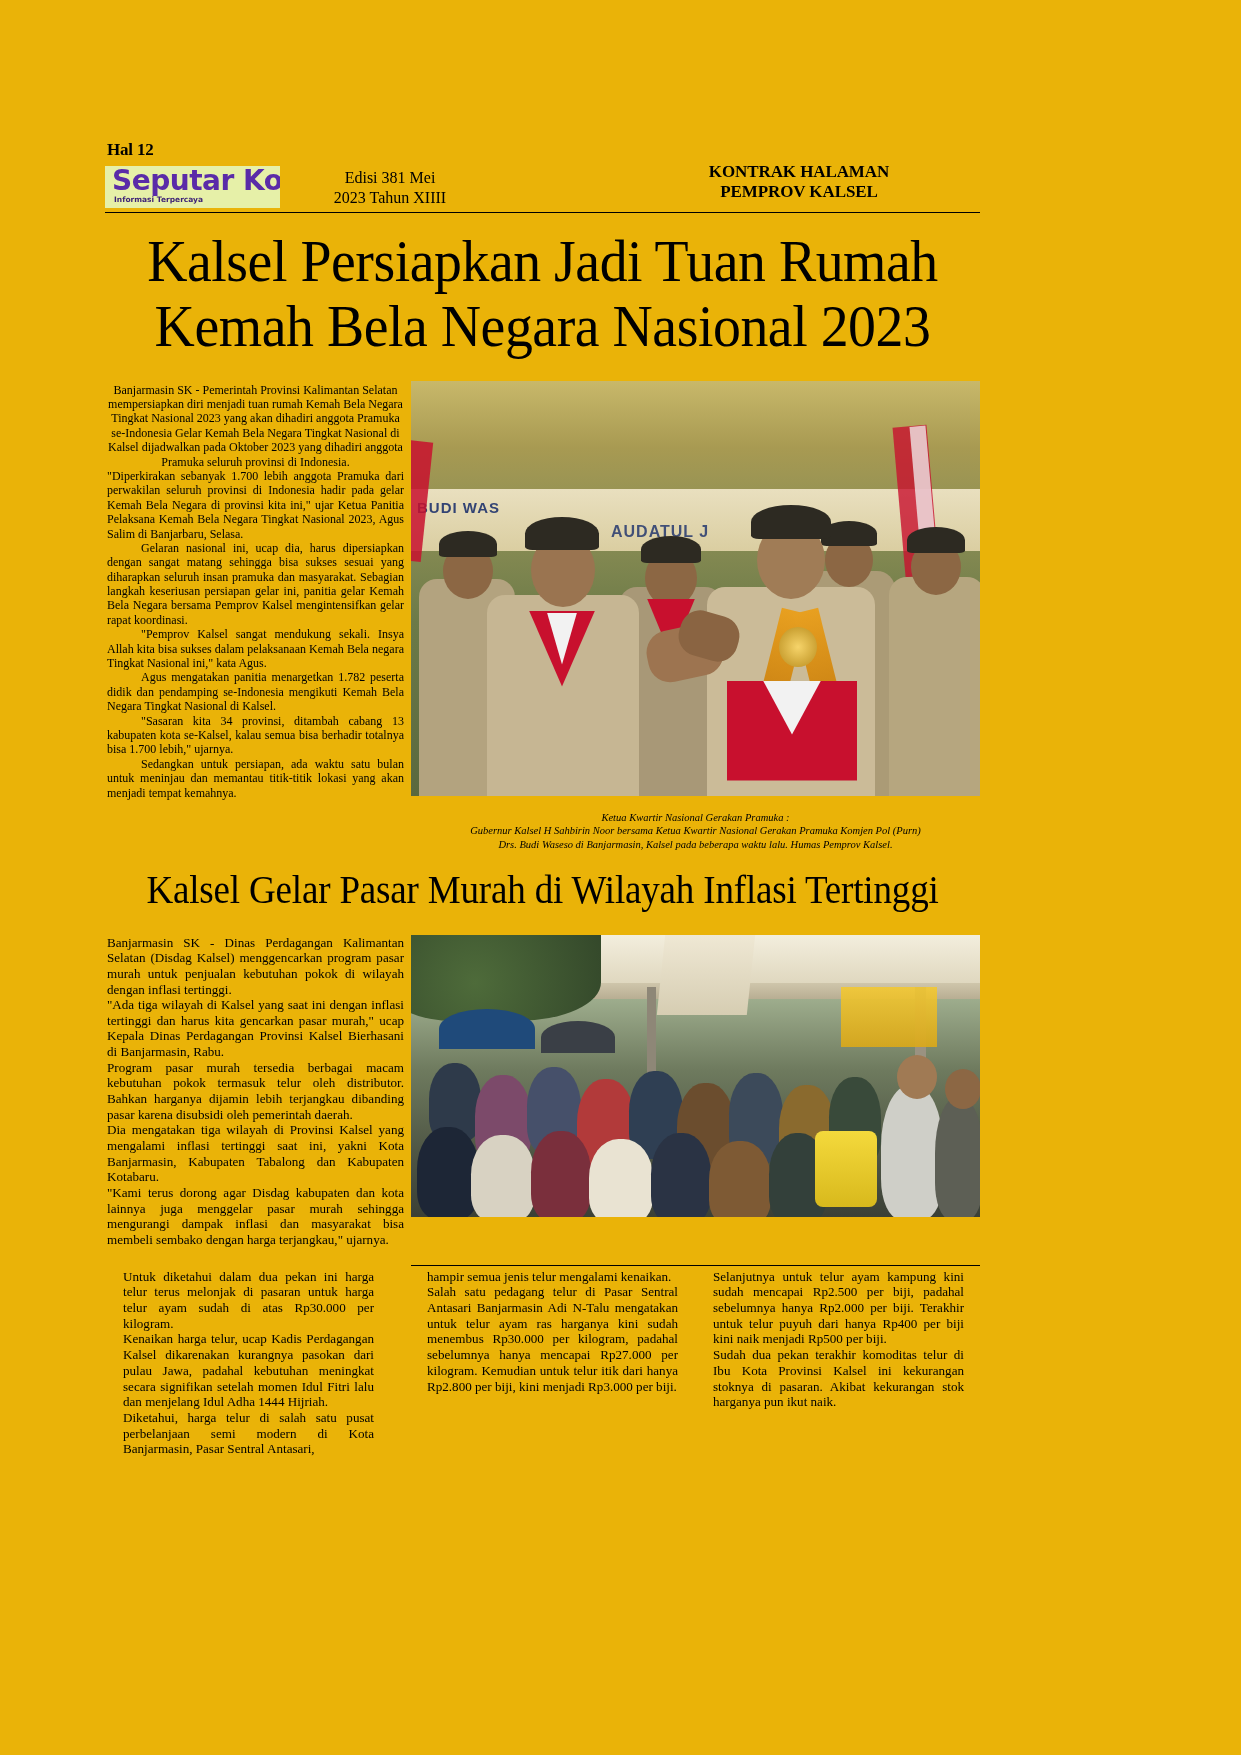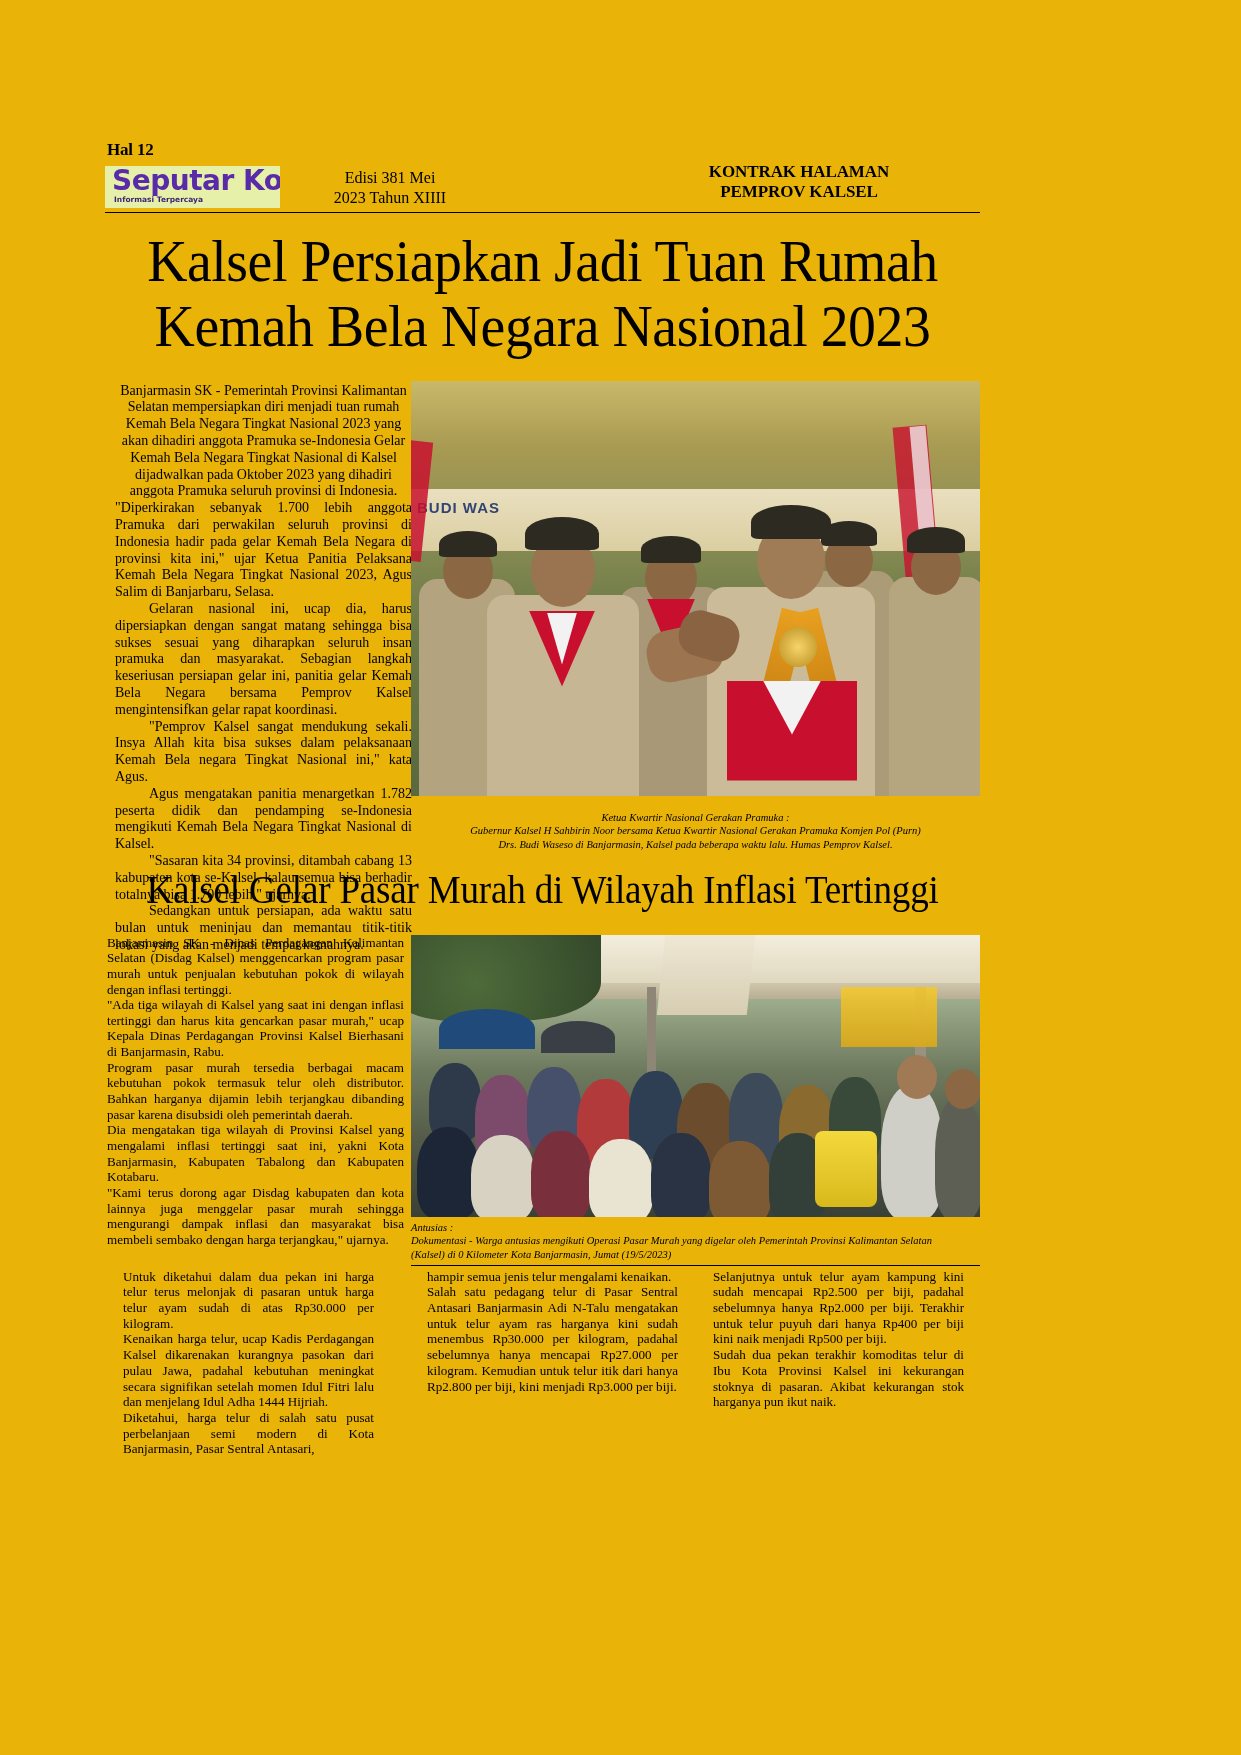--- a/index.html
+++ b/index.html
@@ -121,24 +121,24 @@
   }
 
   
   .art1 {
     position: relative;
     margin-top: 24px;
     height: 420px;
   }
   .art1-col {
     position: absolute;
-    left: 10px;
+    left: 2px;
     top: 0;
     width: 297px;
-    font-size: 14px;
+    font-size: 12px;
     line-height: 1.20;
     text-align: justify;
     font-family: "Liberation Serif", serif;
   }
   .lead {
     text-align: center;
     margin: 0 0 12px 0;
     text-indent: 0;
   }
   .art1-col p {
@@ -358,20 +358,21 @@
       <p class="ind">Agus mengatakan panitia menargetkan 1.782 peserta didik dan pendamping se-Indonesia mengikuti Kemah Bela Negara Tingkat Nasional di Kalsel.</p>
       <p class="ind">"Sasaran kita 34 provinsi, ditambah cabang 13 kabupaten kota se-Kalsel, kalau semua bisa berhadir totalnya bisa 1.700 lebih," ujarnya.</p>
       <p class="ind">Sedangkan untuk persiapan, ada waktu satu bulan untuk meninjau dan memantau titik-titik lokasi yang akan menjadi tempat kemahnya.</p>
     </div>
 
     <div class="art1-photo">
       <div class="ph1-bg"></div>
 
       <div class="ph1-banner"></div>
       <div class="ph1-banner-txt">BUDI WAS</div>
+      <div class="ph1-banner-txt2">AUDATUL J</div>
 
       <div class="scarf" style="left:-10px; top:60px; width:26px; height:120px; transform:rotate(6deg); opacity:.85;"></div>
       <div class="scarf" style="left:488px; top:45px; width:34px; height:150px; transform:rotate(-5deg); opacity:.8;"></div>
       <div class="scarf-w" style="left:505px; top:45px; width:16px; height:150px; transform:rotate(-5deg); opacity:.75;"></div>
 
       <div class="fig" style="left:8px; top:198px; width:96px; height:220px; background:#b3a37f;"></div>
       <div class="head" style="left:32px; top:162px; width:50px; height:56px;"></div>
       <div class="cap" style="left:28px; top:150px; width:58px; height:26px;"></div>
 
       <div class="fig" style="left:392px; top:190px; width:92px; height:228px; background:#ab9b76;"></div>
@@ -460,25 +461,20 @@
       <div class="crowd-dot" style="left:358px; top:198px; width:58px; height:90px; background:#33403a;"></div>
 
       <div style="position:absolute;left:404px;top:196px;width:62px;height:76px;background:linear-gradient(180deg,#f4d93c,#d8b91c);border-radius:8px;"></div>
 
       <div class="crowd-dot" style="left:470px; top:150px; width:62px; height:134px; background:#cfcfc8;"></div>
       <div class="head" style="left:486px; top:120px; width:40px; height:44px; background:#a07a54;"></div>
       <div class="crowd-dot" style="left:524px; top:162px; width:48px; height:122px; background:#5d5f55;"></div>
       <div class="head" style="left:534px; top:134px; width:36px; height:40px; background:#94apt;"></div>
     </div>
 
-    <div class="caption2">
-      <div>Antusias :</div>
-      <div>Dokumentasi - Warga antusias mengikuti Operasi Pasar Murah yang digelar oleh Pemerintah Provinsi Kalimantan Selatan</div>
-      <div>(Kalsel) di 0 Kilometer Kota Banjarmasin, Jumat (19/5/2023)</div>
-    </div>
 
     <div class="rule-mid"></div>
   </div>
 
   <div class="bottom">
     <div class="bcol bcol-1">
       <p style="white-space:pre-line;">Untuk diketahui dalam dua pekan ini harga telur terus melonjak di pasaran untuk harga telur ayam sudah di atas Rp30.000 per kilogram.
 Kenaikan harga telur, ucap Kadis Perdagangan Kalsel dikarenakan kurangnya pasokan dari pulau Jawa, padahal kebutuhan meningkat secara signifikan setelah momen Idul Fitri lalu dan menjelang Idul Adha 1444 Hijriah.
 Diketahui, harga telur di salah satu pusat perbelanjaan semi modern di Kota Banjarmasin, Pasar Sentral Antasari,</p>
     </div>

